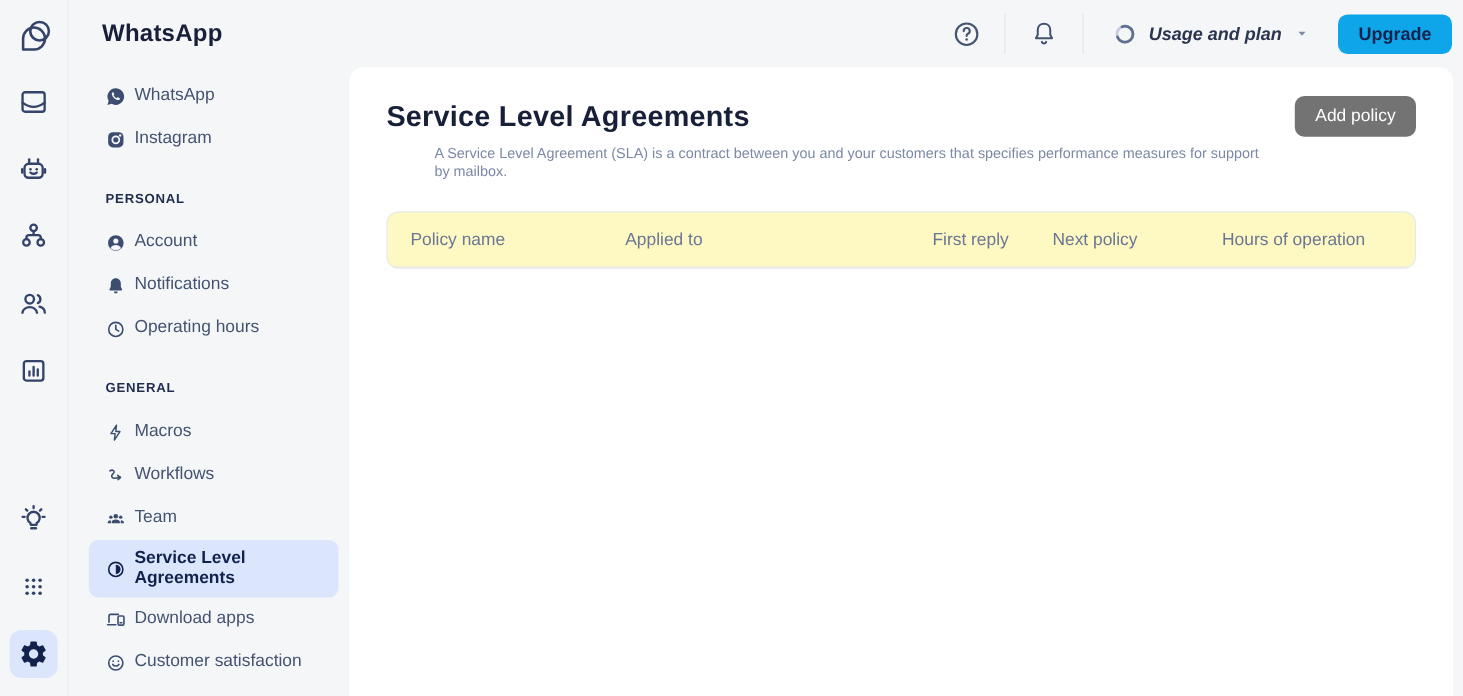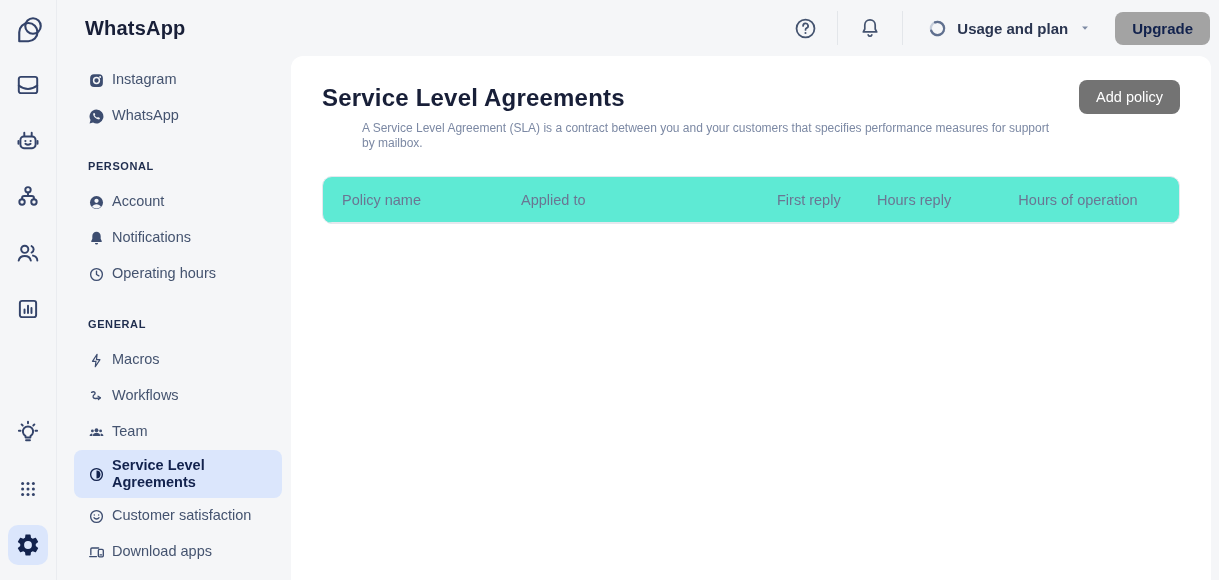--- a/index.html
+++ b/index.html
@@ -38,24 +38,24 @@
   .icon-btn {
     width:40px; height:40px; border:none; background:transparent;
     display:flex; align-items:center; justify-content:center;
     color:#44536f; cursor:pointer; border-radius:8px;
   }
   .v-div { width:1px; height:34px; background:#e3e6ea; margin:0 12px; }
   .usage-menu {
     display:flex; align-items:center; gap:9px; margin:0 22px 0 12px;
     background:transparent; border:none; cursor:pointer;
   }
-  .usage-label { font-size:15px; font-weight:600; color:#2a3550; }
+  .usage-label { font-size:15px; font-weight:600; color:#2a3550;font-style:italic; }
   .chevron { color:#7d8aa3; }
   .upgrade-btn {
-    background:#a3a3a3; color:#12224d; border:none; cursor:pointer;
+    background:#0ea5e9; color:#12224d; border:none; cursor:pointer;
     font-family:inherit; font-size:15px; font-weight:600;
     padding:8px 17px; border-radius:8px;
   }
 
   
   .sidebar { position:absolute; left:74px; top:62px; width:208px; }
   .side-item {
     height:36px; display:flex; align-items:center; gap:7px;
     padding:0 12px 0 14px; border-radius:8px; cursor:pointer;
     font-size:14.5px; color:#44536f;
@@ -85,21 +85,21 @@
     color:#7c89a4;
     margin-left:40px;
   }
   .add-policy-btn {
     background:#737373; color:#ffffff; border:none; cursor:pointer;
     font-family:inherit; font-size:14.5px; font-weight:400;
     padding:9px 17px; border-radius:8px; margin-top:-4px;
   }
   .sla-table {
     margin-top:25px; border:1px solid #e5e8ee; border-radius:10px;
-    overflow:hidden; background:#5eead4;
+    overflow:hidden; background:#fef9c3;
   }
   .sla-thead {
     display:flex; align-items:center; height:46px; padding-left:19px;
     border-bottom:1px solid #e5e8ee; color:#6a7693; font-size:14.5px;
   }
   .th { flex:none; }
   .th-policy { width:179px; }
   .th-applied { width:256px; }
   .th-first { width:100px; }
   .th-next { width:100px; }
@@ -226,33 +226,33 @@
     </button>
 
     <button class="upgrade-btn">Upgrade</button>
   </div>
 </div>
 
 <nav class="sidebar">
 
   <div class="side-item">
     <svg class="ic" viewBox="0 0 24 24">
+      <path fill="currentColor" d="M12 2.2 a9.8 9.8 0 0 0-8.4 14.8 L2.2 21.8 l4.9-1.3 A9.8 9.8 0 1 0 12 2.2 z"></path>
+      <path fill="#f5f6f8" d="M8.7 7 c-.6 0-1.4.6-1.4 1.9 0 2.8 3.3 6.1 6.8 7.1 1.7.5 2.5-.4 2.7-1.2.1-.5-.1-.9-.5-1.1 l-1.8-.8 c-.4-.2-.7-.1-1 .2 l-.6.7 c-1.2-.5-3-2.1-3.6-3.4 l.7-.7 c.3-.3.3-.6.1-1 L9.4 7.4 c-.2-.3-.4-.4-.7-.4 z"></path>
+    </svg>
+    <span class="lbl">WhatsApp</span>
+  </div>
+
+  <div class="side-item">
+    <svg class="ic" viewBox="0 0 24 24">
       <rect x="3" y="3" width="18" height="18" rx="5.5" fill="currentColor"></rect>
       <circle cx="12" cy="12" r="4.1" fill="none" stroke="#f5f6f8" stroke-width="2.1"></circle>
       <circle cx="17.1" cy="6.9" r="1.4" fill="#f5f6f8"></circle>
     </svg>
     <span class="lbl">Instagram</span>
-  </div>
-
-  <div class="side-item">
-    <svg class="ic" viewBox="0 0 24 24">
-      <path fill="currentColor" d="M12 2.2 a9.8 9.8 0 0 0-8.4 14.8 L2.2 21.8 l4.9-1.3 A9.8 9.8 0 1 0 12 2.2 z"></path>
-      <path fill="#f5f6f8" d="M8.7 7 c-.6 0-1.4.6-1.4 1.9 0 2.8 3.3 6.1 6.8 7.1 1.7.5 2.5-.4 2.7-1.2.1-.5-.1-.9-.5-1.1 l-1.8-.8 c-.4-.2-.7-.1-1 .2 l-.6.7 c-1.2-.5-3-2.1-3.6-3.4 l.7-.7 c.3-.3.3-.6.1-1 L9.4 7.4 c-.2-.3-.4-.4-.7-.4 z"></path>
-    </svg>
-    <span class="lbl">WhatsApp</span>
   </div>
 
   <div class="section-title">PERSONAL</div>
 
   <div class="side-item">
     <svg class="ic" viewBox="0 0 24 24">
       <circle cx="12" cy="12" r="9.2" fill="currentColor"></circle>
       <circle cx="12" cy="9.6" r="3" fill="#f5f6f8"></circle>
       <path fill="#f5f6f8" d="M12 14.4 c-2.7 0-5 1.5-6.2 3.7 a9.2 9.2 0 0 0 12.4 0 c-1.2-2.2-3.5-3.7-6.2-3.7 z"></path>
     </svg>
@@ -306,51 +306,51 @@
 
   <div class="side-item selected">
     <svg class="ic" viewBox="0 0 24 24" fill="none" stroke="currentColor" stroke-width="1.9">
       <circle cx="12" cy="12" r="8.3"></circle>
       <path fill="currentColor" stroke="none" d="M12 6.4 a5.6 5.6 0 0 1 0 11.2 z"></path>
     </svg>
     <span class="lbl">Service Level Agreements</span>
   </div>
 
   <div class="side-item">
+    <svg class="ic" viewBox="0 0 24 24" fill="none" stroke="currentColor" stroke-width="1.9" stroke-linecap="round" stroke-linejoin="round">
+      <path d="M4 15 V7.2 a1.6 1.6 0 0 1 1.6-1.6 H15"></path>
+      <path d="M2.4 17.8 H12"></path>
+      <rect x="14.6" y="7.6" width="7" height="10.6" rx="1.6" fill="#f5f6f8"></rect>
+      <path d="M17 15.4 h2.2"></path>
+    </svg>
+    <span class="lbl">Download apps</span>
+  </div>
+
+  <div class="side-item">
     <svg class="ic" viewBox="0 0 24 24" fill="none" stroke="currentColor" stroke-width="1.9" stroke-linecap="round">
       <circle cx="12" cy="12" r="8.3"></circle>
       <circle cx="8.9" cy="9.9" r="1" fill="currentColor" stroke="none"></circle>
       <circle cx="15.1" cy="9.9" r="1" fill="currentColor" stroke="none"></circle>
       <path d="M8.4 13.7 a4.5 4.5 0 0 0 7.2 0"></path>
     </svg>
     <span class="lbl">Customer satisfaction</span>
-  </div>
-
-  <div class="side-item">
-    <svg class="ic" viewBox="0 0 24 24" fill="none" stroke="currentColor" stroke-width="1.9" stroke-linecap="round" stroke-linejoin="round">
-      <path d="M4 15 V7.2 a1.6 1.6 0 0 1 1.6-1.6 H15"></path>
-      <path d="M2.4 17.8 H12"></path>
-      <rect x="14.6" y="7.6" width="7" height="10.6" rx="1.6" fill="#f5f6f8"></rect>
-      <path d="M17 15.4 h2.2"></path>
-    </svg>
-    <span class="lbl">Download apps</span>
   </div>
 </nav>
 
 <main class="card">
   <div class="card-header">
     <div>
       <h1 class="card-title">Service Level Agreements</h1>
       <p class="card-desc">A Service Level Agreement (SLA) is a contract between you and your customers that specifies performance measures for support by mailbox.</p>
     </div>
     <button class="add-policy-btn">Add policy</button>
   </div>
 
   <div class="sla-table">
     <div class="sla-thead">
       <div class="th th-policy">Policy name</div>
       <div class="th th-applied">Applied to</div>
       <div class="th th-first">First reply</div>
-      <div class="th th-next">Hours reply</div>
+      <div class="th th-next">Next policy</div>
       <div class="th th-hours">Hours of operation</div>
     </div>
   </div>
 </main>
 
 </body></html>

